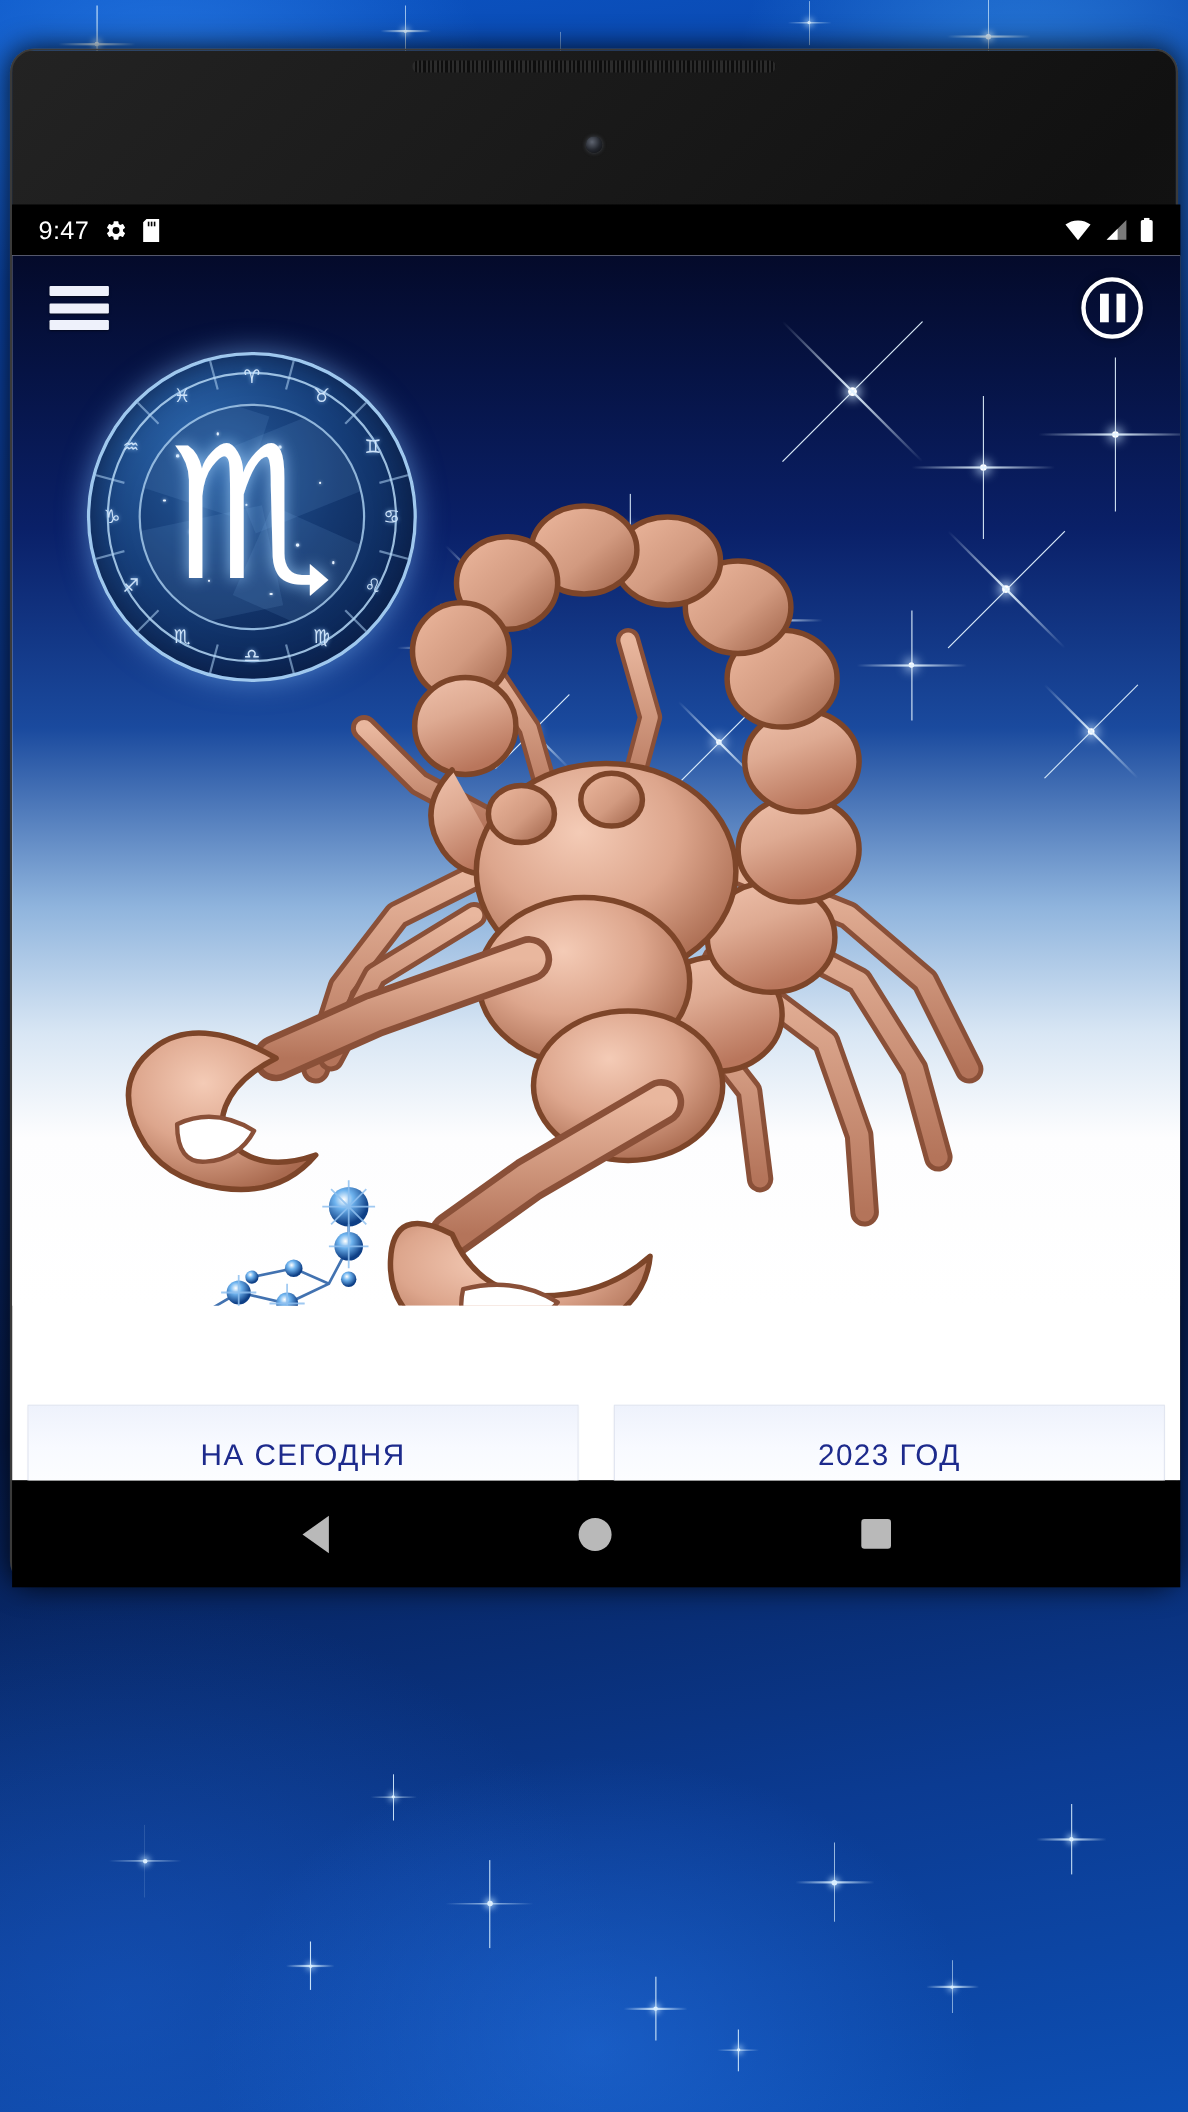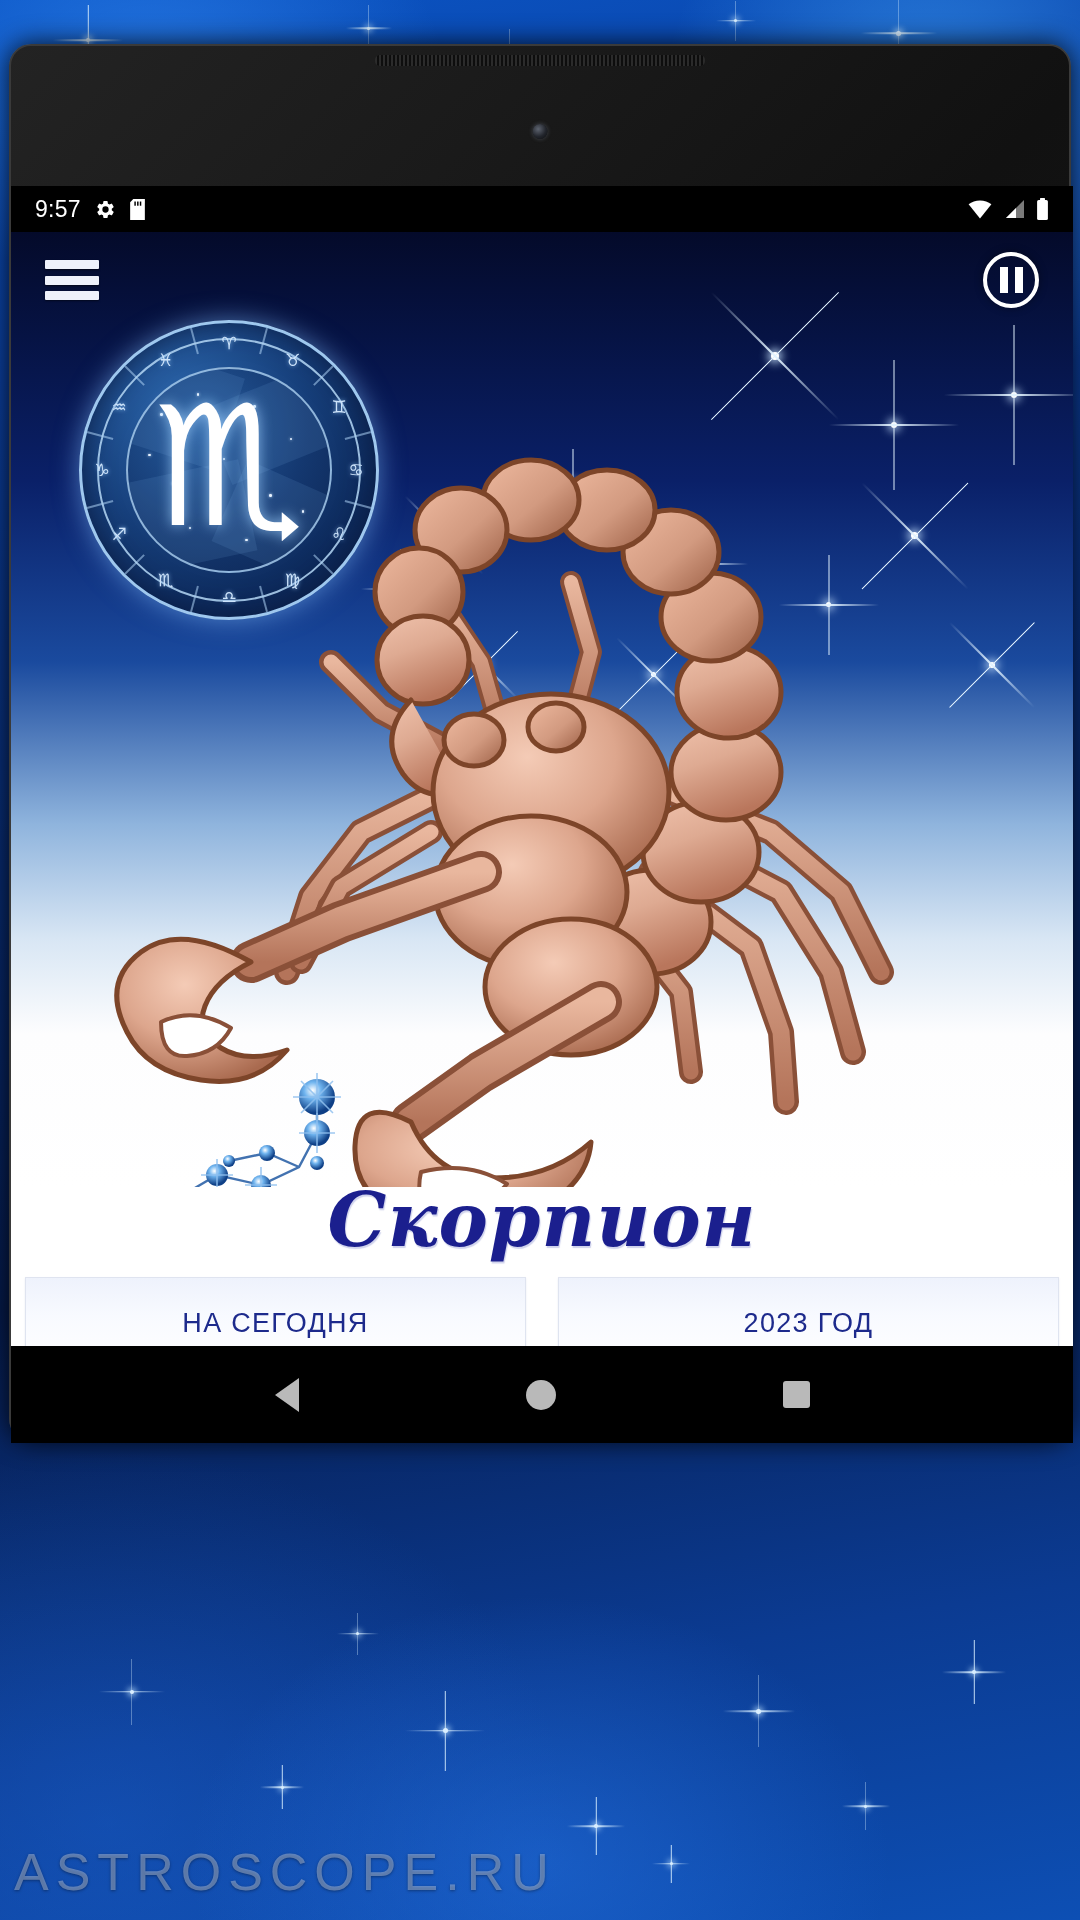--- a/index.html
+++ b/index.html
@@ -220,34 +220,33 @@
   <div class="wstar" style="--w:66px;left:12%;top:88%;width:4px;height:4px"></div>
   <div class="wstar" style="--w:44px;left:26%;top:93%;width:3px;height:3px"></div>
   <div class="wstar" style="--w:80px;left:41%;top:90%;width:5px;height:5px"></div>
   <div class="wstar" style="--w:58px;left:55%;top:95%;width:4px;height:4px"></div>
   <div class="wstar" style="--w:72px;left:70%;top:89%;width:5px;height:5px"></div>
   <div class="wstar" style="--w:48px;left:80%;top:94%;width:3px;height:3px"></div>
   <div class="wstar" style="--w:64px;left:90%;top:87%;width:4px;height:4px"></div>
   <div class="wstar" style="--w:38px;left:62%;top:97%;width:3px;height:3px"></div>
   <div class="wstar" style="--w:42px;left:33%;top:85%;width:3px;height:3px"></div>
 
-  <div id="watermark">ASTROSCOPE.RU</div>
 </div>
 
 <div id="device">
   <div id="grille-top"></div>
   <div id="cam-top"></div>
   <div id="grille-bot"></div>
   <div id="cam-bot"></div>
 
   <div id="screen">
 
     <div id="statusbar">
       <div id="sb-left">
-        <span>9:57</span>
+        <span>9:47</span>
         <span class="gear-ic">
           <svg width="21" height="21" viewBox="0 0 24 24" fill="#fff">
             <path d="M19.14 12.94a7.07 7.07 0 0 0 .06-.94 7.07 7.07 0 0 0-.06-.94l2.03-1.58a.5.5 0 0 0 .12-.62l-1.92-3.32a.5.5 0 0 0-.6-.22l-2.39.96a7.1 7.1 0 0 0-1.62-.94l-.36-2.54a.5.5 0 0 0-.5-.42h-3.84a.5.5 0 0 0-.5.42l-.36 2.54c-.59.24-1.13.56-1.62.94l-2.39-.96a.5.5 0 0 0-.6.22L2.67 8.86a.5.5 0 0 0 .12.62l2.03 1.58a7.2 7.2 0 0 0 0 1.88l-2.03 1.58a.5.5 0 0 0-.12.62l1.92 3.32c.13.22.39.3.6.22l2.39-.96c.5.38 1.03.7 1.62.94l.36 2.54c.04.24.25.42.5.42h3.84c.25 0 .46-.18.5-.42l.36-2.54c.59-.24 1.13-.56 1.62-.94l2.39.96c.22.08.47 0 .6-.22l1.92-3.32a.5.5 0 0 0-.12-.62l-2.03-1.58zM12 15.6A3.6 3.6 0 1 1 12 8.4a3.6 3.6 0 0 1 0 7.2z"></path>
           </svg>
         </span>
         <span class="sd-ic">
           <svg width="15" height="21" viewBox="0 0 14 20" fill="#fff">
             <path d="M3 0h11v20H0V3L3 0z"></path>
             <rect x="4" y="2.4" width="1.4" height="4" fill="#000"></rect>
             <rect x="6.6" y="2.4" width="1.4" height="4" fill="#000"></rect>
@@ -462,21 +461,20 @@
               <span></span>
               <span></span>
           </div>
           <div id="pausebtn">
             <i></i>
               <i></i>
           </div>
         </div>
       </div>
 
-      <div id="signtitle">Скорпион</div>
 
       <div id="btngrid">
         <div class="gbtn">НА СЕГОДНЯ</div>
         <div class="gbtn">2023 ГОД</div>
 
       </div>
     </div>
   </div>
 
   <div id="navbar">

